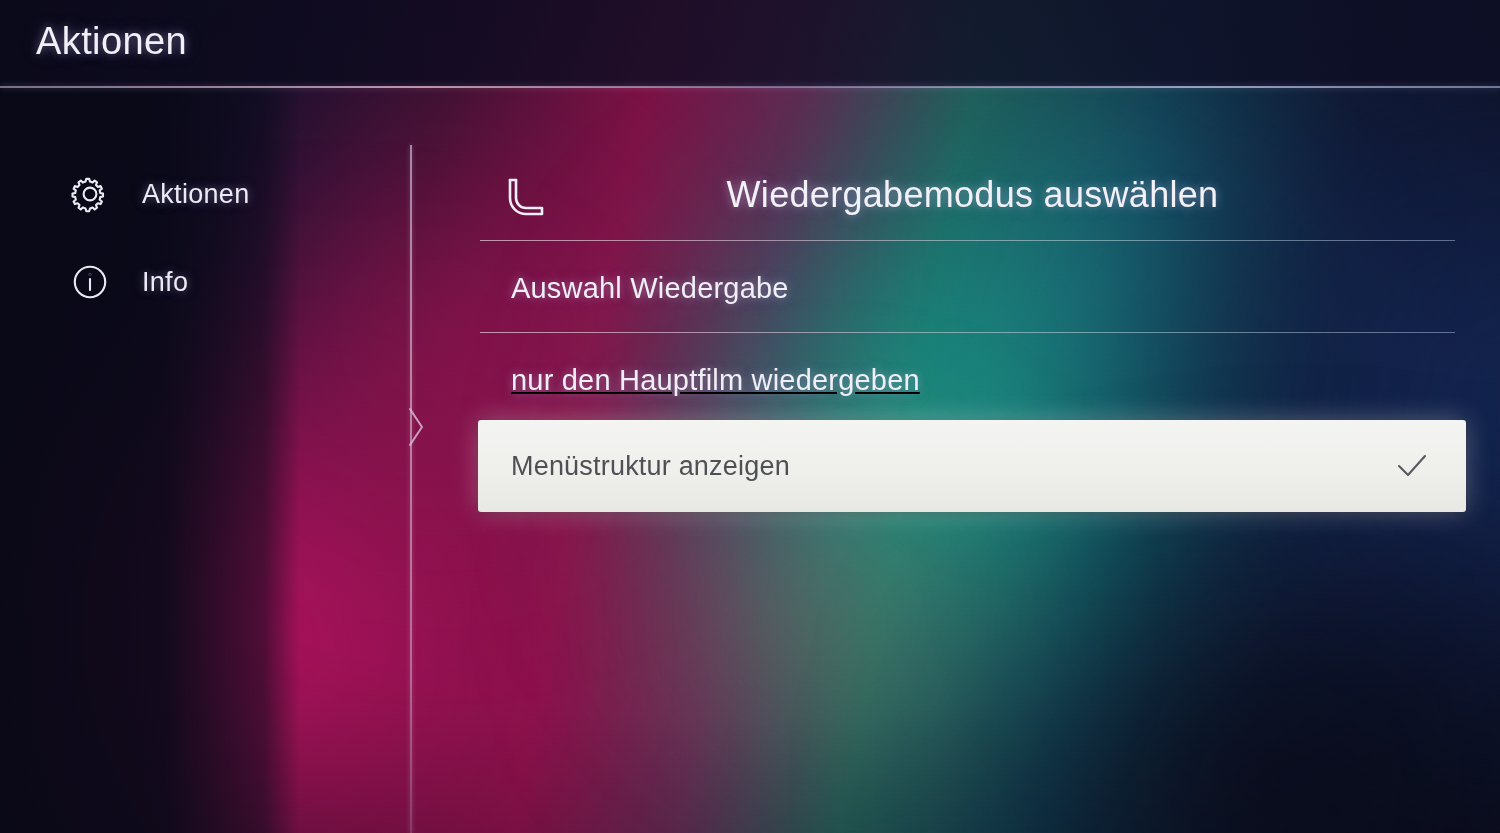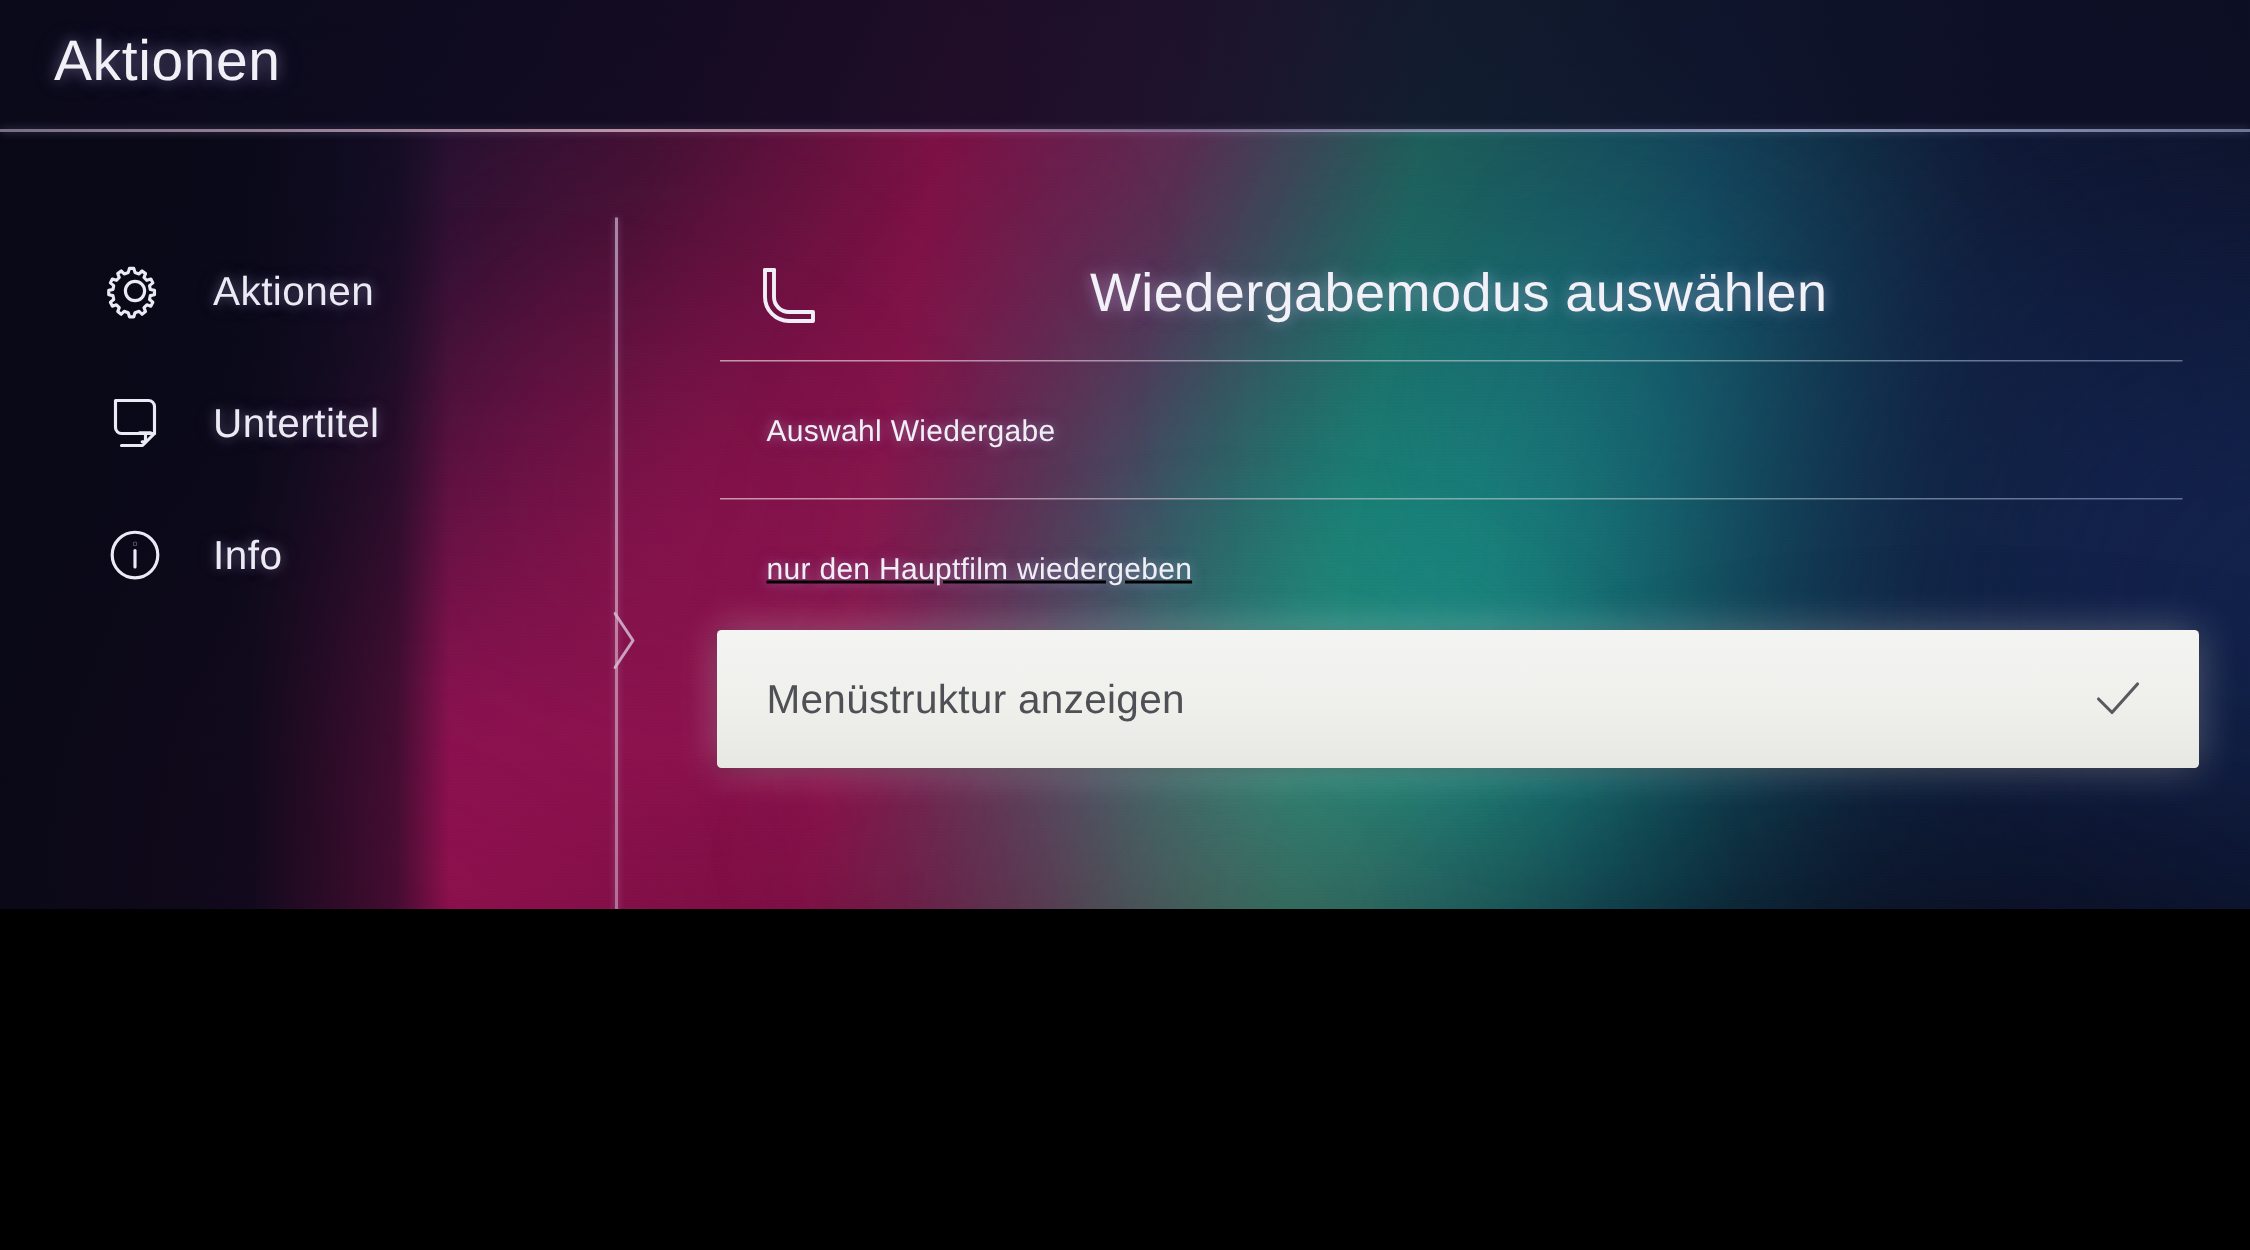--- a/index.html
+++ b/index.html
@@ -3,21 +3,21 @@
 <meta charset="utf-8">
 <style>
   html, body {
     margin: 0;
     padding: 0;
     background: #000;
   }
   #screen {
     position: relative;
     width: 1500px;
-    height: 606px;
+    height: 833px;
     overflow: hidden;
     font-family: "Liberation Sans", sans-serif;
     background: #0d0c18;
   }
 
   
   .bg-base {
     position: absolute;
     inset: 0;
     background: linear-gradient(100deg,
@@ -220,21 +220,21 @@
     left: 0;
     height: 92px;
     width: 975px;
     display: flex;
     align-items: center;
   }
   .row-a { top: 82px; }
   .row-b { top: 174px; text-decoration: underline; }
   .list-row .row-label {
     margin-left: 31px;
-    font-size: 20px;
+    font-size: 29px;
     color: #f1eff6;
     letter-spacing: 0.2px;
     text-shadow: 0 0 8px rgba(205,200,240,0.42), 0 0 18px rgba(155,150,210,0.18);
   }
 
   .row-selected {
     position: absolute;
     left: -2px; top: 260px;
     width: 988px; height: 92px;
     background: linear-gradient(180deg, #f4f4f2 0%, #efefec 55%, #e7e7e4 100%);
@@ -288,30 +288,20 @@
           <path d="M20 7.6 l2.7 1.0 2.0-2.0 2.3 1.8 -1.0 2.6 1.9 1.9 2.7-0.9 1.3 2.6 -2.2 1.8 0.5 2.6 2.8 0.6 0 2.9 -2.8 0.6 -0.5 2.6 2.2 1.8 -1.3 2.6 -2.7-0.9 -1.9 1.9 1.0 2.6 -2.3 1.8 -2.0-2.0 -2.7 1.0 -0.8 2.7 -2.9 0 -0.8-2.7 -2.7-1.0 -2.0 2.0 -2.3-1.8 1.0-2.6 -1.9-1.9 -2.7 0.9 -1.3-2.6 2.2-1.8 -0.5-2.6 -2.8-0.6 0-2.9 2.8-0.6 0.5-2.6 -2.2-1.8 1.3-2.6 2.7 0.9 1.9-1.9 -1.0-2.6 2.3-1.8 2.0 2.0 2.7-1.0 0.8-2.7 2.9 0 z"></path>
           <circle cx="20" cy="20" r="6.4"></circle>
         </svg>
       </span>
       <span class="sidebar-label">Aktionen</span>
     </div>
 
 
 
 
-    <div class="sidebar-item">
-      <span class="sidebar-icon">
-        <svg width="40" height="38" viewBox="0 0 40 38" fill="none" stroke="#ebe9f3" stroke-width="2.1" stroke-linejoin="round" stroke-linecap="round">
-          <path d="M7 4 H29 a4 4 0 0 1 4 4 V26 H11 a4 4 0 0 1 -4 -4 Z"></path>
-          <path d="M33 26 L25 34 L11 34"></path>
-          <path d="M23 25.5 L30.5 25.5 M27 25.5 L27 31.5 M27 31.5 L24.8 31.5"></path>
-        </svg>
-      </span>
-      <span class="sidebar-label">Untertitel</span>
-    </div>
 
     <div class="sidebar-item">
       <span class="sidebar-icon">
         <svg width="40" height="40" viewBox="0 0 40 40" fill="none" stroke="#ebe9f3" stroke-width="2.1" stroke-linecap="round">
           <circle cx="20" cy="20" r="15.2"></circle>
           <circle cx="20" cy="12.6" r="0.1" stroke-width="2.6"></circle>
           <path d="M20 17 L20 28"></path>
         </svg>
       </span>
       <span class="sidebar-label">Info</span>

